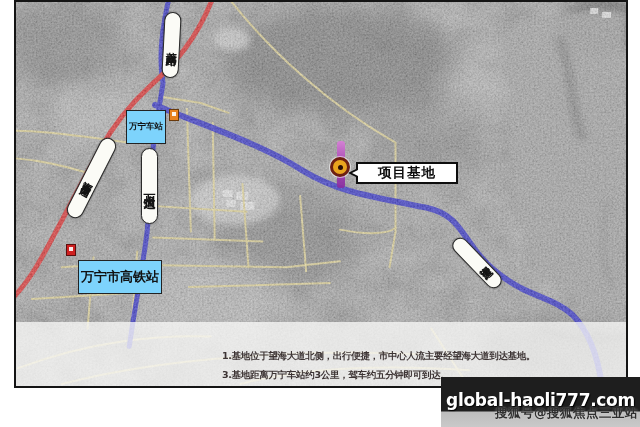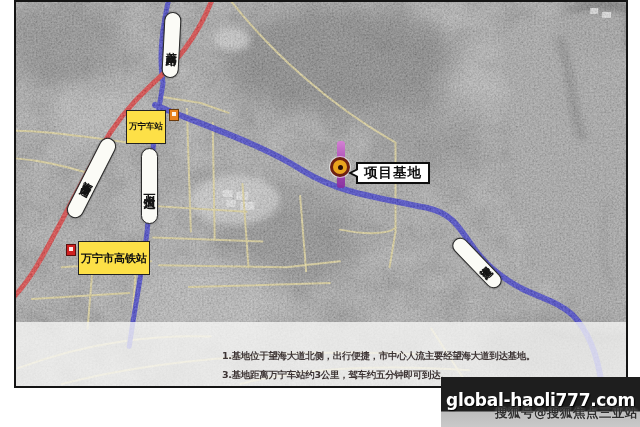--- a/index.html
+++ b/index.html
@@ -23,26 +23,26 @@
     display:flex;align-items:center;justify-content:center;
     box-shadow:0 0 2px rgba(0,0,0,.45);
   }
   .pill.v{writing-mode:vertical-rl;text-orientation:upright;letter-spacing:1px;line-height:1;}
   #lbl-maoxing{left:163px;top:12px;width:17px;height:66px;font-size:11px;transform:rotate(3deg);}
   #lbl-huandao{left:83px;top:134px;width:17px;height:88px;font-size:10px;transform:rotate(27deg);}
   #lbl-wanzhou{left:141px;top:148px;width:17px;height:76px;font-size:12px;}
   #lbl-wanghai{left:469px;top:231px;width:16px;height:64px;font-size:10.5px;transform:rotate(-44deg);}
   
   .tag{
-    position:absolute;z-index:4;background:#fde047;border:1px solid #222;
+    position:absolute;z-index:4;background:#7dd3fc;border:1px solid #222;
     color:#111;font-weight:bold;white-space:nowrap;
     display:flex;align-items:center;padding:16px 2px;height:24px;box-sizing:border-box;
   }
   #tag-wanning{left:126px;top:110px;font-size:8.5px;}
-  #tag-hsr{left:78px;top:241px;font-size:11px;}
+  #tag-hsr{left:78px;top:260px;font-size:13px;}
   .mini-icon{position:absolute;z-index:4;width:10px;height:12px;box-sizing:border-box;border:1px solid rgba(0,0,0,.55);}
   .mini-icon::after{content:"";position:absolute;left:2px;top:2px;right:2px;bottom:4px;background:rgba(255,255,255,.9);}
   #icon-bus{left:169px;top:109px;background:#e8821e;}
   #icon-rail{left:66px;top:244px;background:#cf2020;}
   
   #pin-purple{
     position:absolute;z-index:3;left:337px;top:141px;width:8px;height:47px;border-radius:3px;
     background:linear-gradient(180deg,#d87fd8,var(--pin-purple,#a843b4) 45%,#8a2ba0);opacity:.92;
   }
   #marker-rings{
@@ -50,21 +50,21 @@
     box-sizing:border-box;border:3px solid var(--marker-ring,#6d2012);
     background:var(--marker-fill,#e9a41e);
     box-shadow:0 0 0 1px rgba(255,255,255,.55);
   }
   #marker-rings::after{
     content:"";position:absolute;left:50%;top:50%;width:5px;height:5px;margin:-2.5px 0 0 -2.5px;
     border-radius:50%;background:#2a0d06;
   }
   #callout{
     position:absolute;z-index:5;left:356px;top:162px;height:22px;box-sizing:border-box;
-    padding:0 6px;background:#ffffff;border:2px solid #0d0d0d;
+    padding:0 20px;background:#ffffff;border:2px solid #0d0d0d;
     font-size:13.5px;font-weight:bold;color:#0d0d0d;letter-spacing:1px;
     display:flex;align-items:center;white-space:nowrap;
   }
   #callout::before{
     content:"";position:absolute;left:-10px;top:4px;width:0;height:0;
     border-top:5px solid transparent;border-bottom:5px solid transparent;
     border-right:10px solid #0d0d0d;
   }
   #callout::after{
     content:"";position:absolute;left:-6px;top:6px;width:0;height:0;

